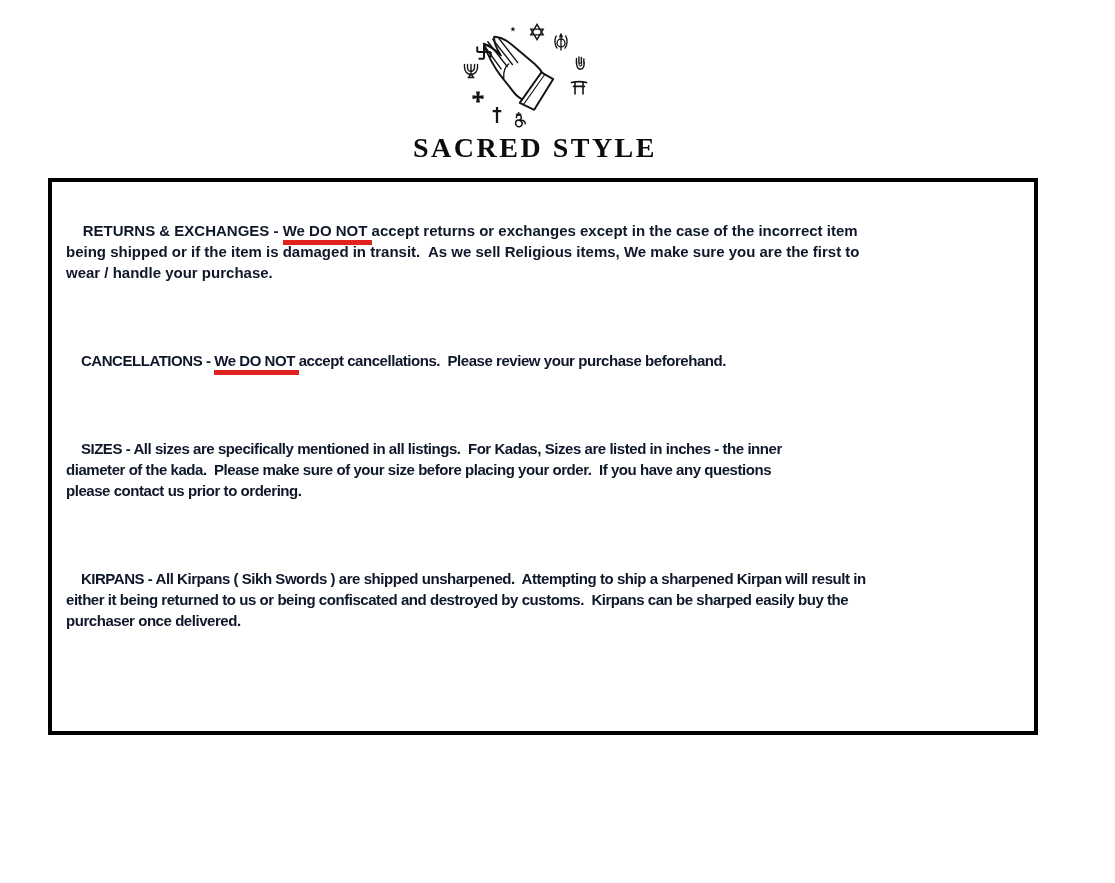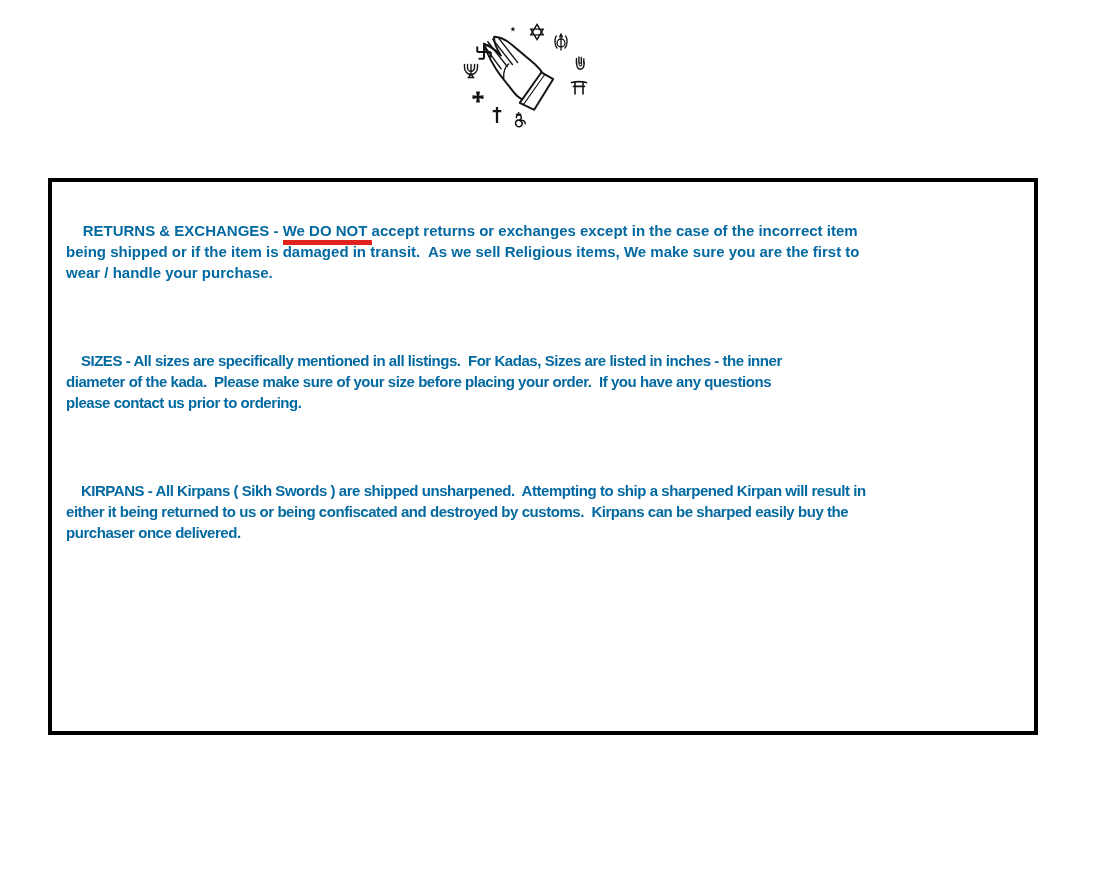--- a/index.html
+++ b/index.html
@@ -30,21 +30,21 @@
     white-space: nowrap;
   }
 
   
   .policy-box {
     position: absolute; left: 48px; top: 178px;
     width: 990px; height: 557px;
     border: 4px solid #000000;
     box-sizing: border-box;
     padding: 17px 6px 0 14px;
-    color: #0369a1;
+    color: #0f172a;
     overflow: hidden;
   }
   .policy-box p {
     margin: 0 0 25px 0;
     font-weight: bold;
     font-size: 15px;
     line-height: 21px;
     white-space: pre;
   }
   .policy-box p.cond { font-size: 15px; letter-spacing: -0.45px; }
@@ -139,30 +139,34 @@
           <path d="M6.2 6.4 A2.6 2.6 0 1 1 10.6 8.1 C9.6 9 8.4 9.3 7.2 9.2"></path>
           <path d="M7.2 9.2 A3.6 3.6 0 1 0 12.4 13.1 C12.4 10.9 11 9.6 9 9.3"></path>
           <path d="M11 9.3 C13.8 8.9 15.5 10.6 15.5 13"></path>
           <path d="M6.4 3.2 Q8.6 2 10.8 3.2"></path>
         </g>
         <circle cx="8.6" cy="1.3" r="0.9" fill="#141414"></circle>
       </svg>
     </span>
   </div>
 
+  <div class="brand">SACRED STYLE</div>
 </div>
 
 <div class="policy-box">
 
   <p>
     <span>RETURNS &amp; EXCHANGES - </span><span class="red-underline">We DO NOT </span><span>accept returns or exchanges except in the case of the incorrect item
 being shipped or if the item is damaged in transit.  As we sell Religious items, We make sure you are the first to
 wear / handle your purchase.</span>
   </p>
 
+  <p class="cond">
+    <span>CANCELLATIONS - </span><span class="red-underline">We DO NOT </span><span>accept cancellations.  Please review your purchase beforehand.</span>
+  </p>
 
   <p class="cond">
     <span>SIZES - All sizes are specifically mentioned in all listings.  For Kadas, Sizes are listed in inches - the inner
 diameter of the kada.  Please make sure of your size before placing your order.  If you have any questions
 please contact us prior to ordering.</span>
   </p>
 
 
   <p class="cond">
     <span>KIRPANS - All Kirpans ( Sikh Swords ) are shipped unsharpened.  Attempting to ship a sharpened Kirpan will result in

